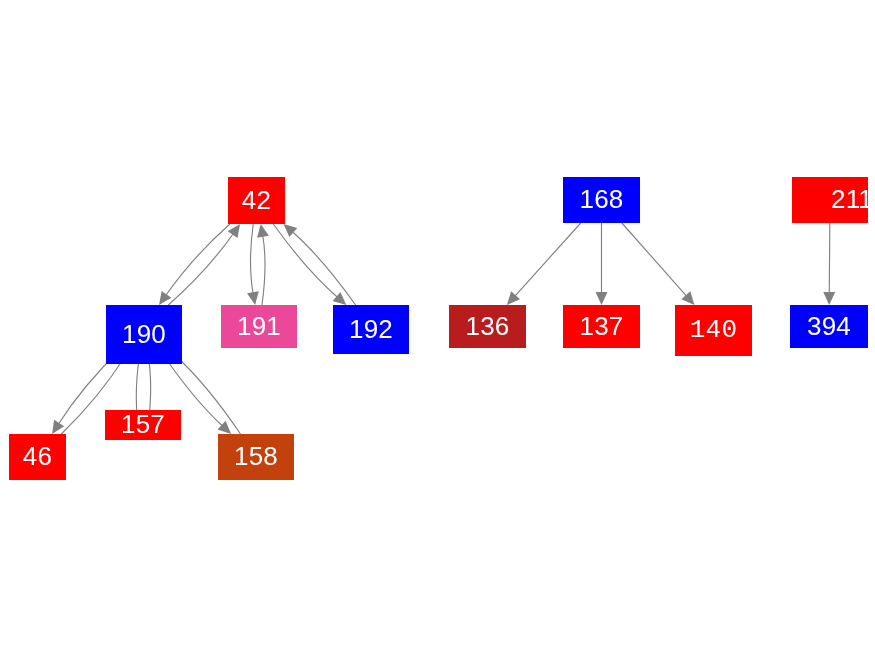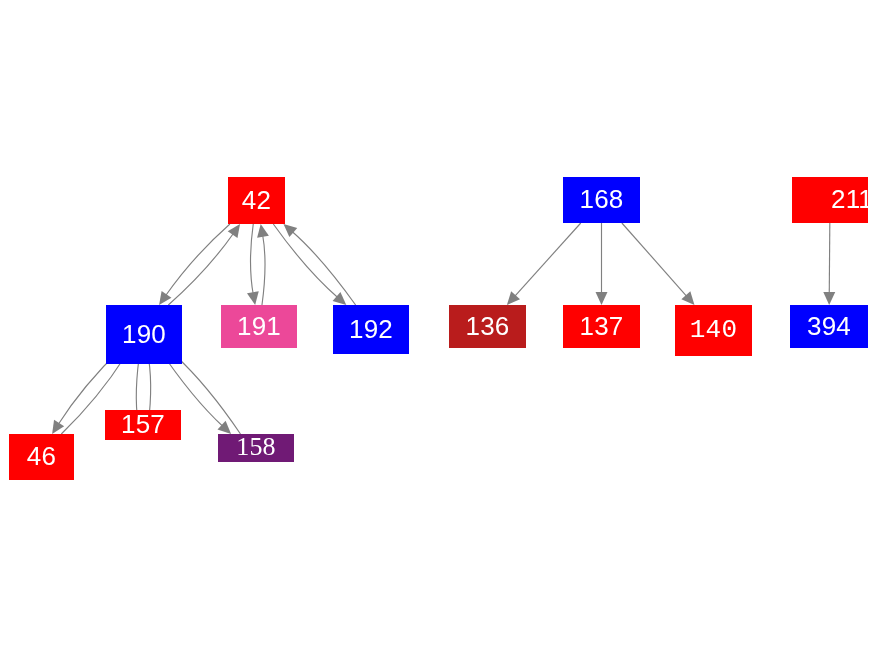--- a/index.html
+++ b/index.html
@@ -99,27 +99,27 @@
       </div>
       <div class="node-box" style="left: 106px; top: 305px; width: 76px; height: 59px; background: rgb(0, 0, 255);">
         <span class="node-label">190</span>
       </div>
       <div class="node-box" style="left: 221px; top: 305px; width: 76px; height: 43px; background: #ec4899;">
         <span class="node-label">191</span>
       </div>
       <div class="node-box" style="left: 333px; top: 305px; width: 76px; height: 49px; background: rgb(0, 0, 255);">
         <span class="node-label">192</span>
       </div>
-      <div class="node-box" style="left: 9px; top: 434px; width: 65px; height: 46px; background: rgb(255, 0, 0);">
+      <div class="node-box" style="left: 9px; top: 434px; width: 57px; height: 46px; background: rgb(255, 0, 0);">
         <span class="node-label">46</span>
       </div>
       <div class="node-box" style="left: 105px; top: 410px; width: 76px; height: 30px; background: rgb(255, 0, 0);">
         <span class="node-label">157</span>
       </div>
-      <div class="node-box" style="left: 218px; top: 434px; width: 76px; height: 28px; background: #701a75; font-family: Liberation Serif, serif;">
+      <div class="node-box" style="left: 218px; top: 434px; width: 76px; height: 46px; background: #c2410c;">
         <span class="node-label">158</span>
       </div>
       <div class="node-box" style="left: 563px; top: 177px; width: 77px; height: 46px; background: rgb(0, 0, 255);">
         <span class="node-label">168</span>
       </div>
       <div class="node-box" style="left: 449px; top: 305px; width: 77px; height: 43px; background: #b91c1c;">
         <span class="node-label">136</span>
       </div>
       <div class="node-box" style="left: 563px; top: 305px; width: 77px; height: 43px; background: rgb(255, 0, 0);">
         <span class="node-label">137</span>

